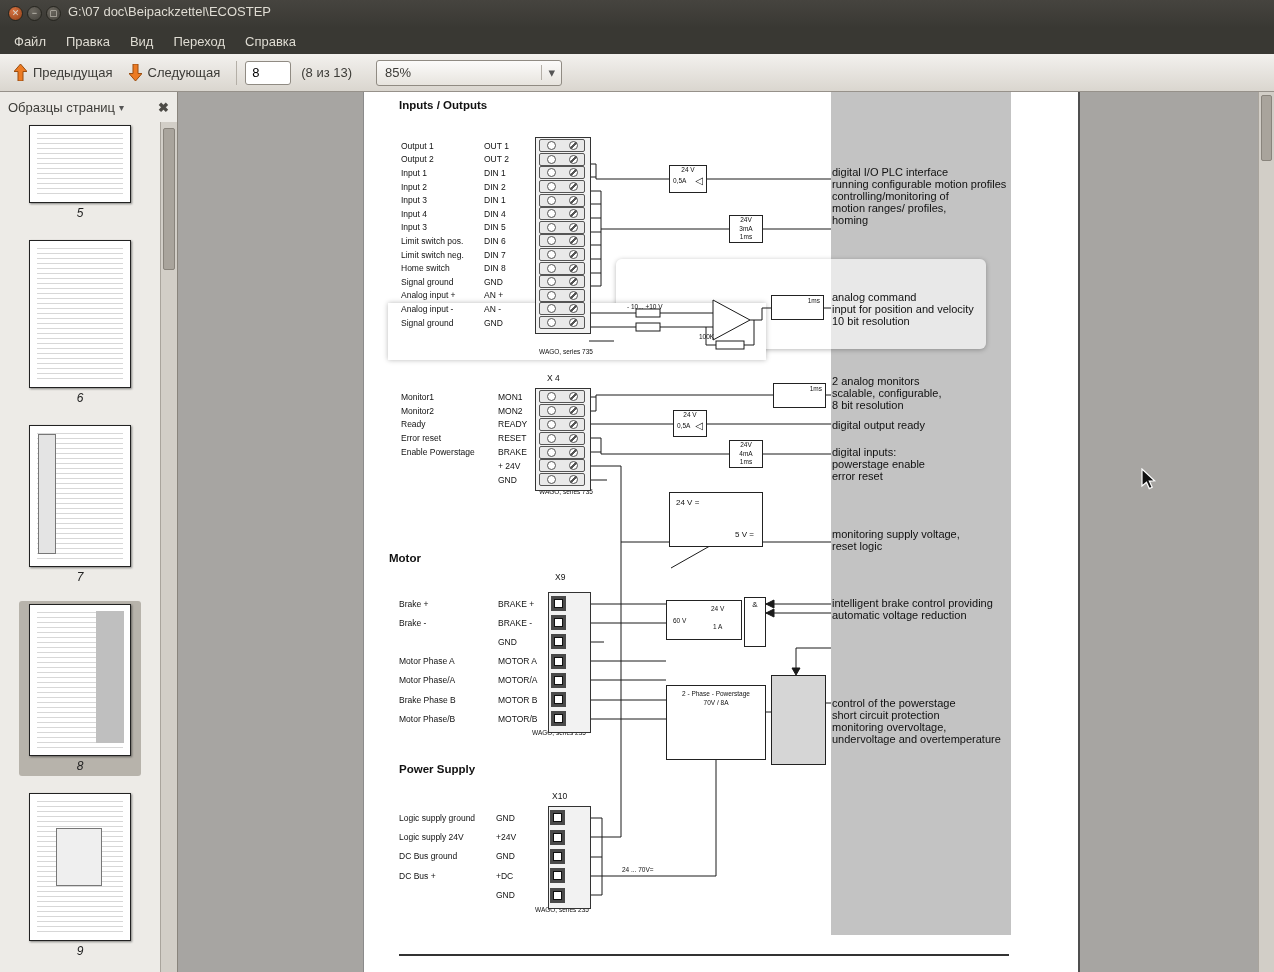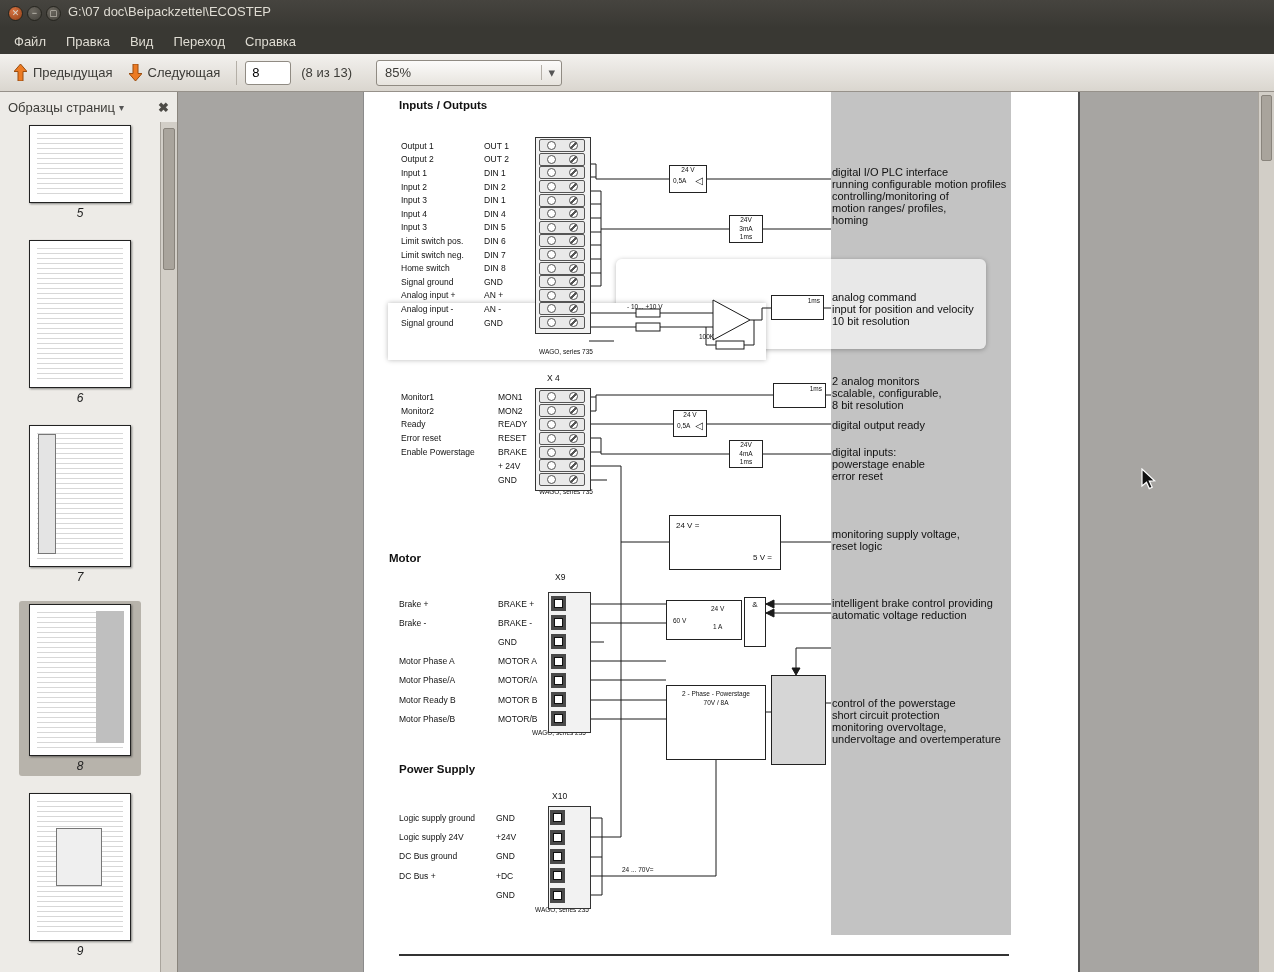--- a/index.html
+++ b/index.html
@@ -501,21 +501,21 @@
 
             <div class="crow">
               <span class="lbl">Motor Phase/A</span>
               <span class="pin">MOTOR/A</span>
               <span class="term235">
                 <i></i>
               </span>
             </div>
 
             <div class="crow">
-              <span class="lbl">Motor Ready B</span>
+              <span class="lbl">Brake Phase B</span>
               <span class="pin">MOTOR B</span>
               <span class="term235">
                 <i></i>
               </span>
             </div>
 
             <div class="crow">
               <span class="lbl">Motor Phase/B</span>
               <span class="pin">MOTOR/B</span>
               <span class="term235">
@@ -599,21 +599,21 @@
             <span>0,5A</span>
           <span class="tri">◁</span>
           </div>
       </div>
       <div class="bx" style="left:365px;top:348px;width:34px;height:28px">
 
       <div class="ctr">24V</div>
           <div class="ctr">4mA</div>
           <div class="ctr">1ms</div>
         </div>
-      <div class="bx" style="left:305px;top:423px;width:112px;height:55px">
+      <div class="bx" style="left:305px;top:400px;width:94px;height:55px">
         <span class="conv-top">24 V =</span>
         <span class="conv-bottom">5 V =</span>
       </div>
       <div class="bx" style="left:302px;top:508px;width:76px;height:40px">
         <span style="position:absolute;left:6px;top:16px">60 V</span>
         <span style="position:absolute;left:44px;top:4px">24 V</span>
         <span style="position:absolute;left:46px;top:22px">1 A</span>
       </div>
       <div class="bx amp-box" style="left:380px;top:505px;width:22px;height:50px">
         <span>&amp;</span>

